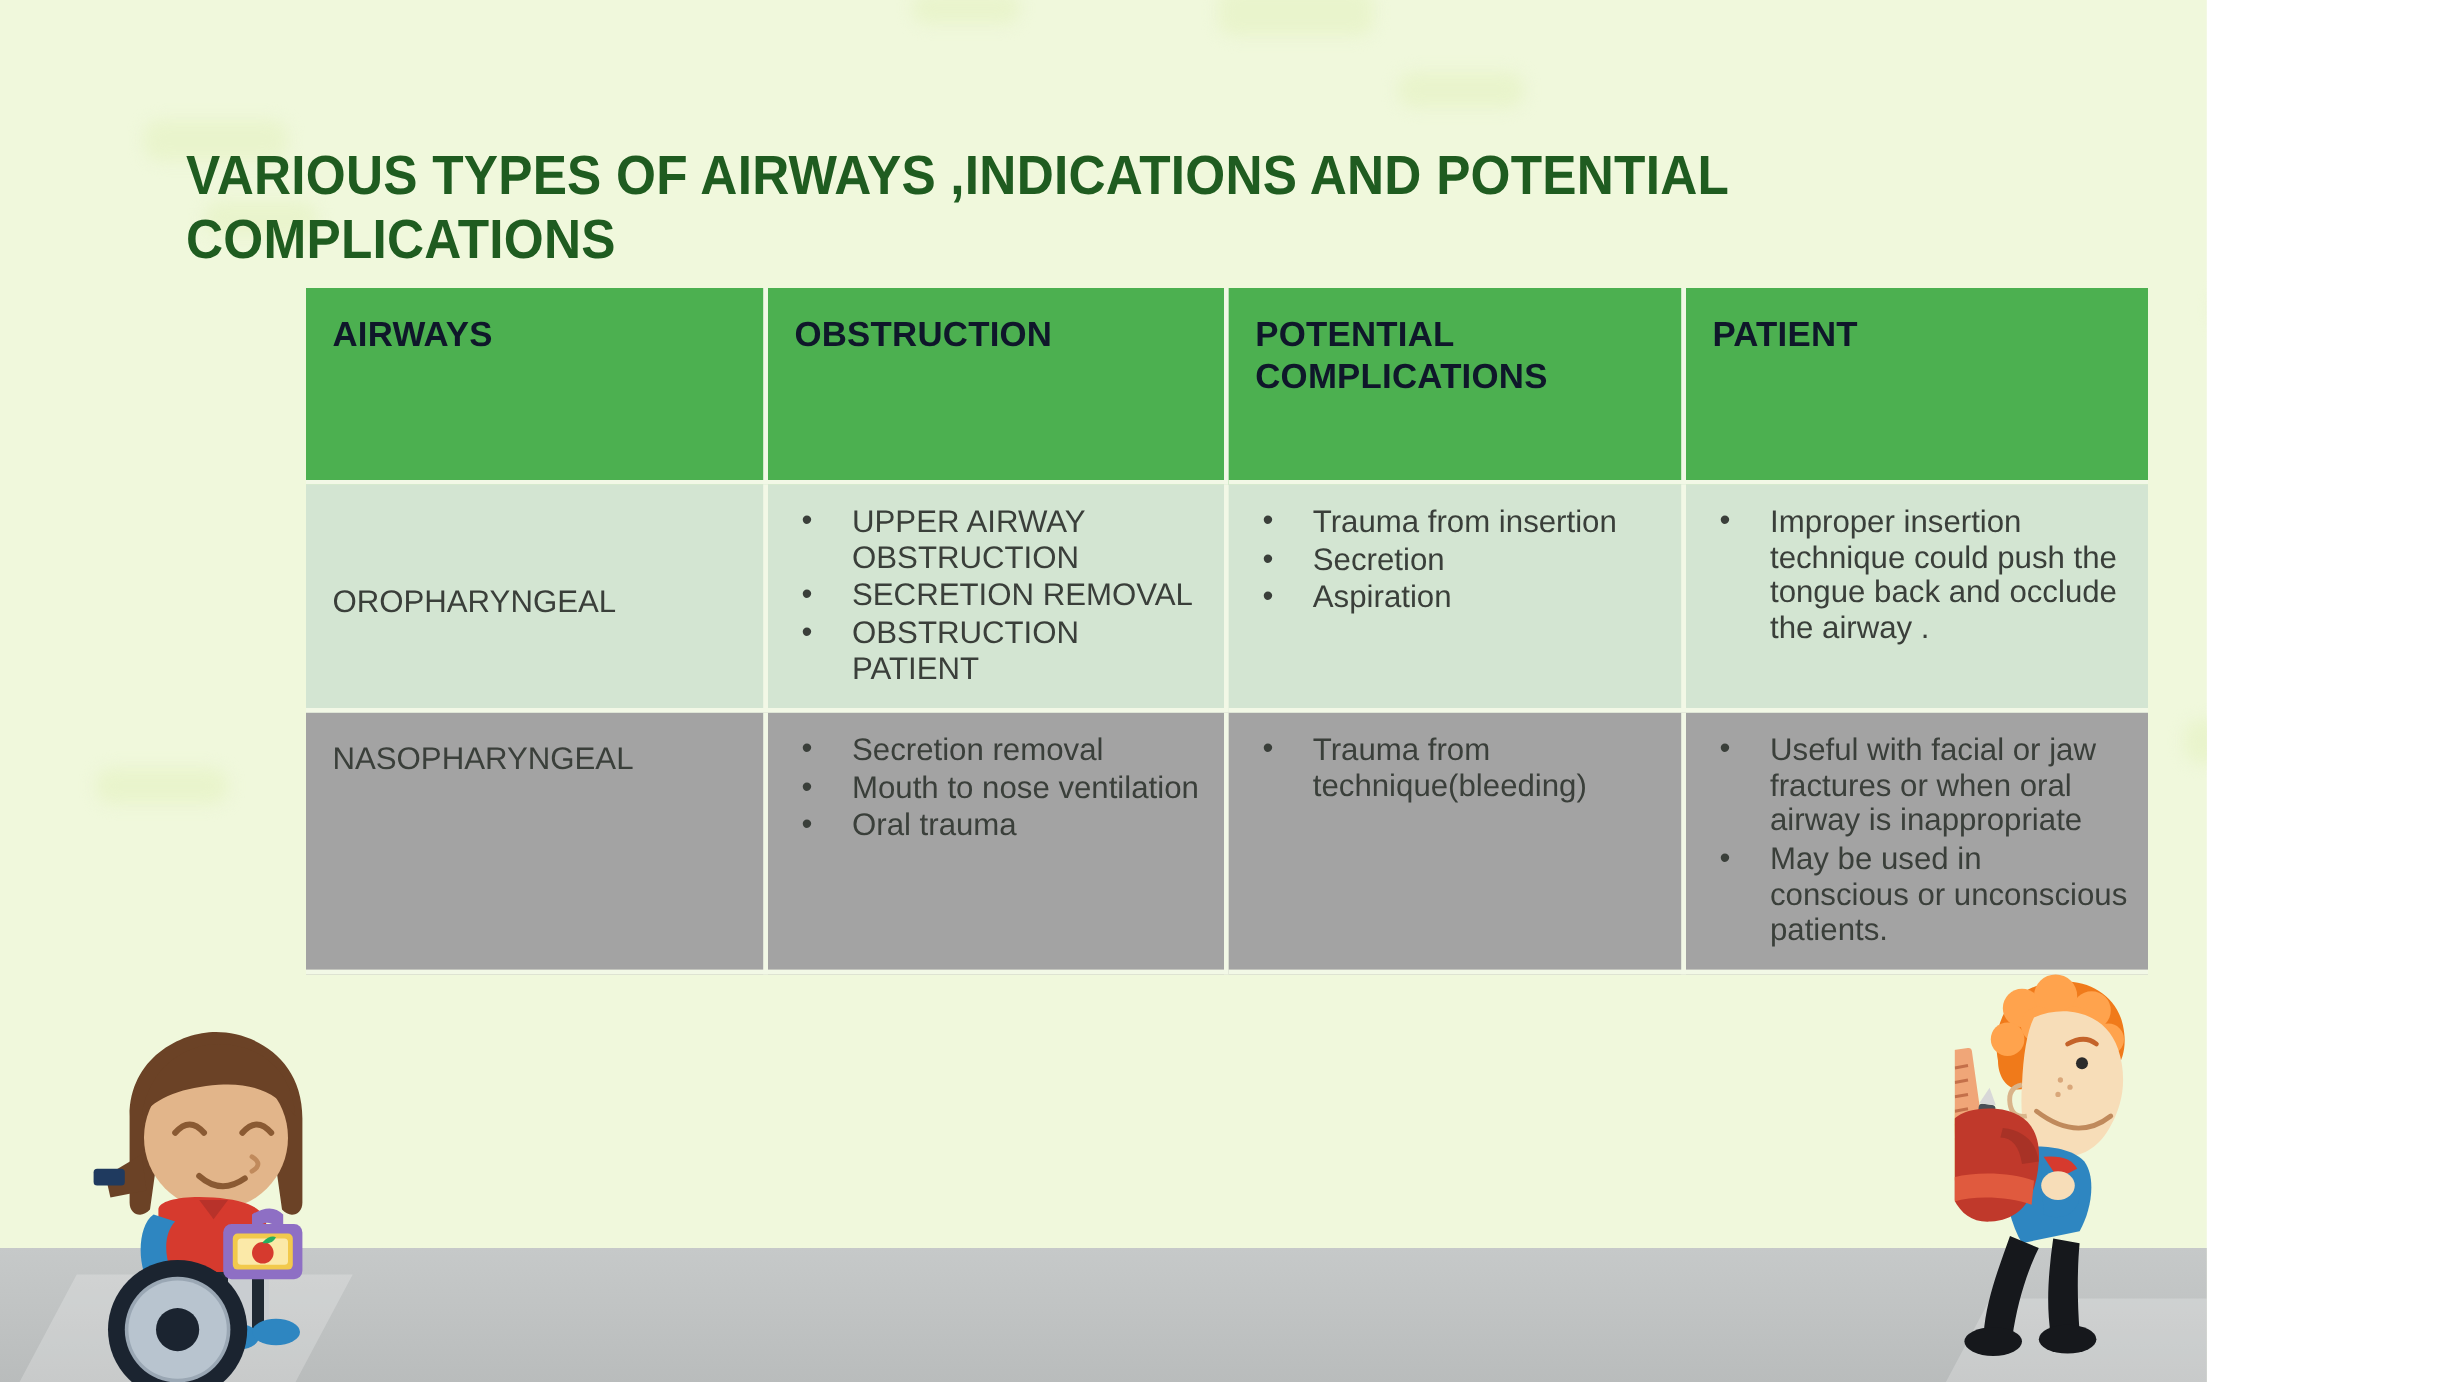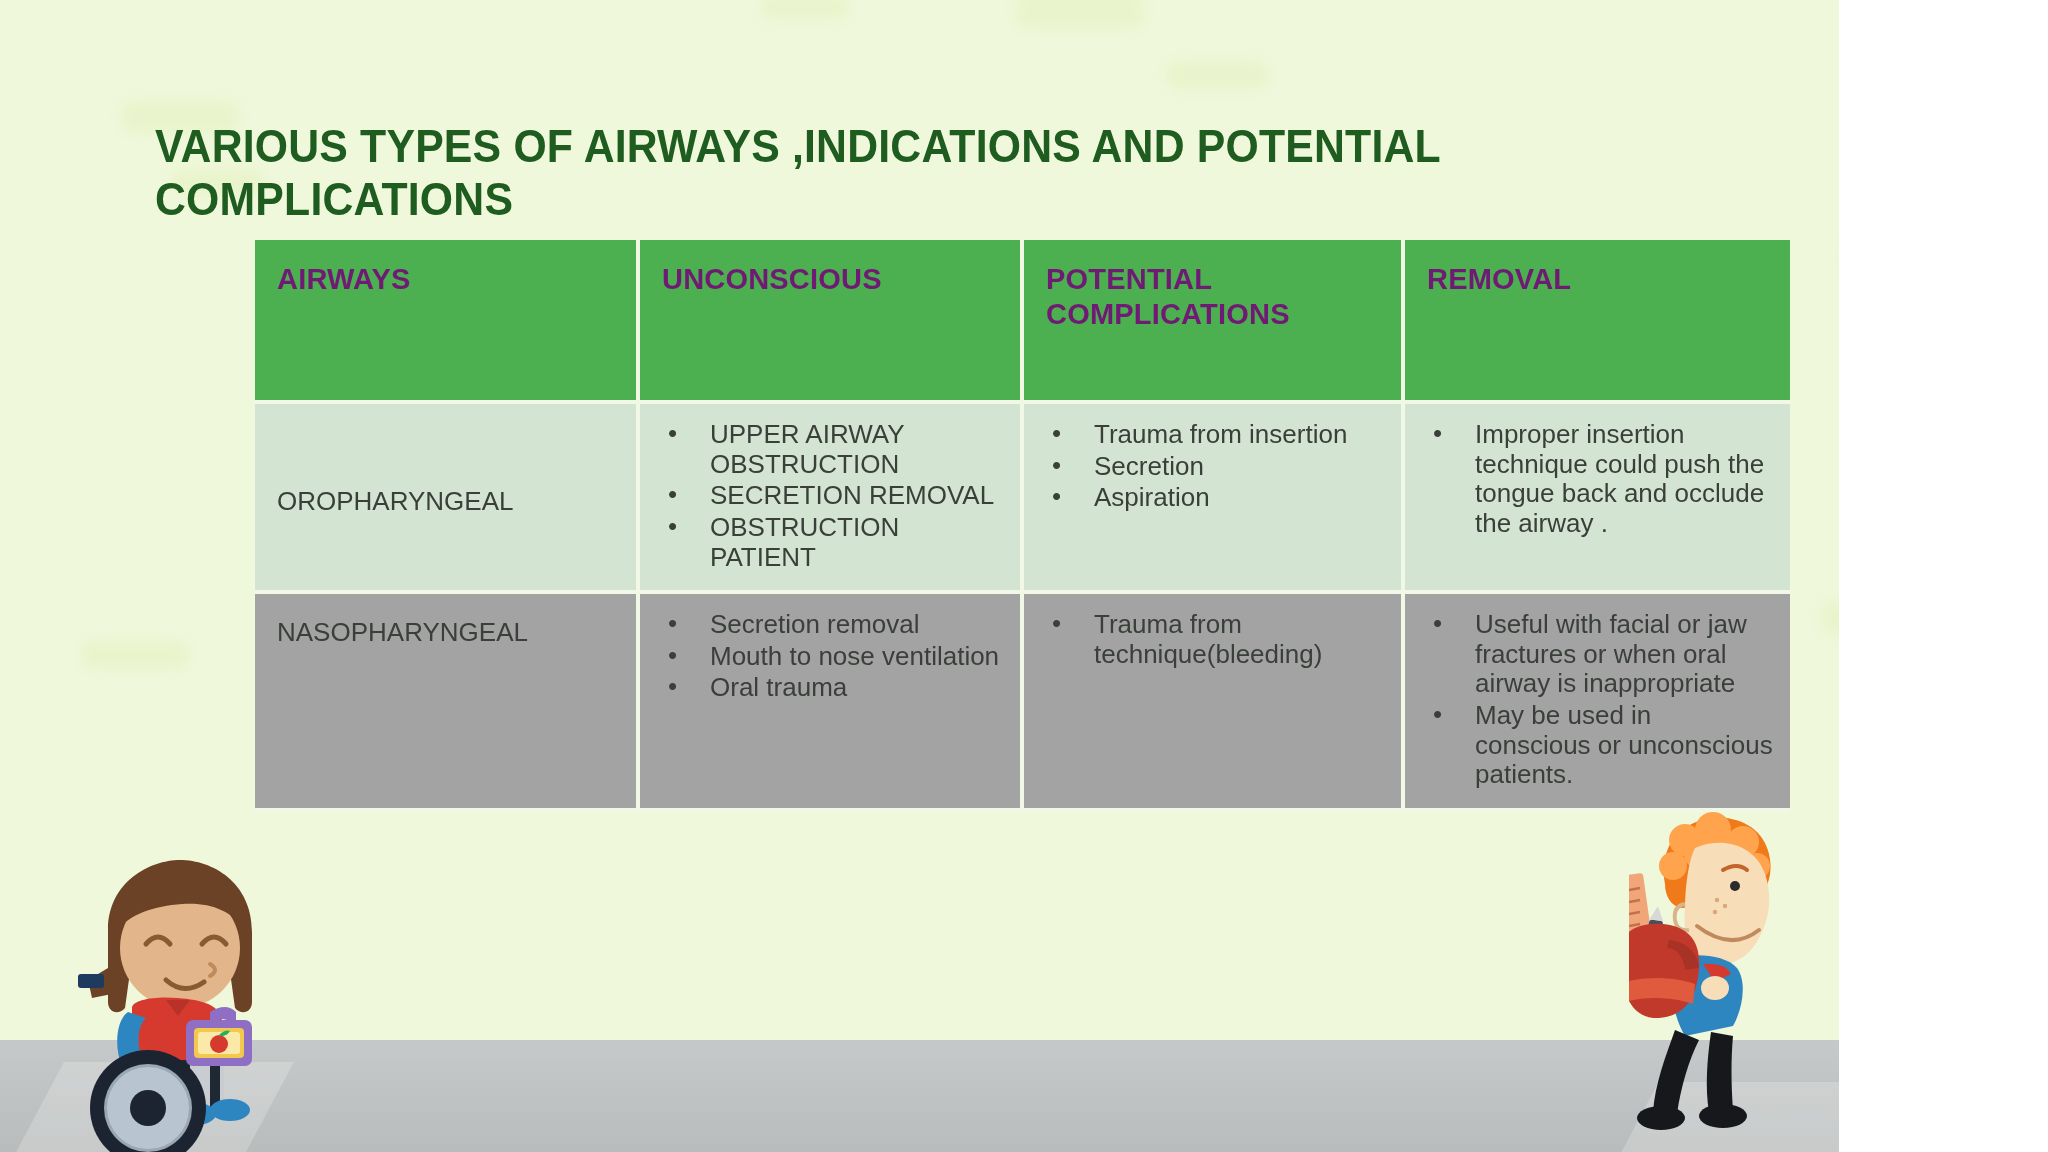--- a/index.html
+++ b/index.html
@@ -70,21 +70,21 @@
     border-spacing: 0;
     table-layout: fixed;
   }
   .tbl col.c1 { width: 385px; }
   .tbl col.c2 { width: 384px; }
   .tbl col.c3 { width: 381px; }
   .tbl col.c4 { width: 385px; }
 
   .tbl th {
     background: #4CB050;
-    color: #701a75;
+    color: #0f172a;
     font-size: 29px;
     font-weight: bold;
     text-align: left;
     vertical-align: top;
     padding: 22px 18px 0 22px;
     height: 164px;
     line-height: 1.22;
     border-right: 4px solid #F2F8E6;
     border-bottom: 4px solid #F2F8E6;
     letter-spacing: 0.2px;
@@ -161,23 +161,23 @@
   <table class="tbl">
     <colgroup>
       <col class="c1">
         <col class="c2">
         <col class="c3">
         <col class="c4">
     </colgroup>
     <thead>
       <tr>
         <th>AIRWAYS</th>
-        <th>UNCONSCIOUS</th>
+        <th>OBSTRUCTION</th>
         <th>POTENTIAL COMPLICATIONS</th>
-        <th>REMOVAL</th>
+        <th>PATIENT</th>
       </tr>
     </thead>
     <tbody>
       <tr class="row-a">
         <td class="label-cell">OROPHARYNGEAL</td>
         <td>
           <ul>
             <li>UPPER AIRWAY OBSTRUCTION</li>
             <li>SECRETION REMOVAL</li>
             <li>OBSTRUCTION PATIENT</li>

